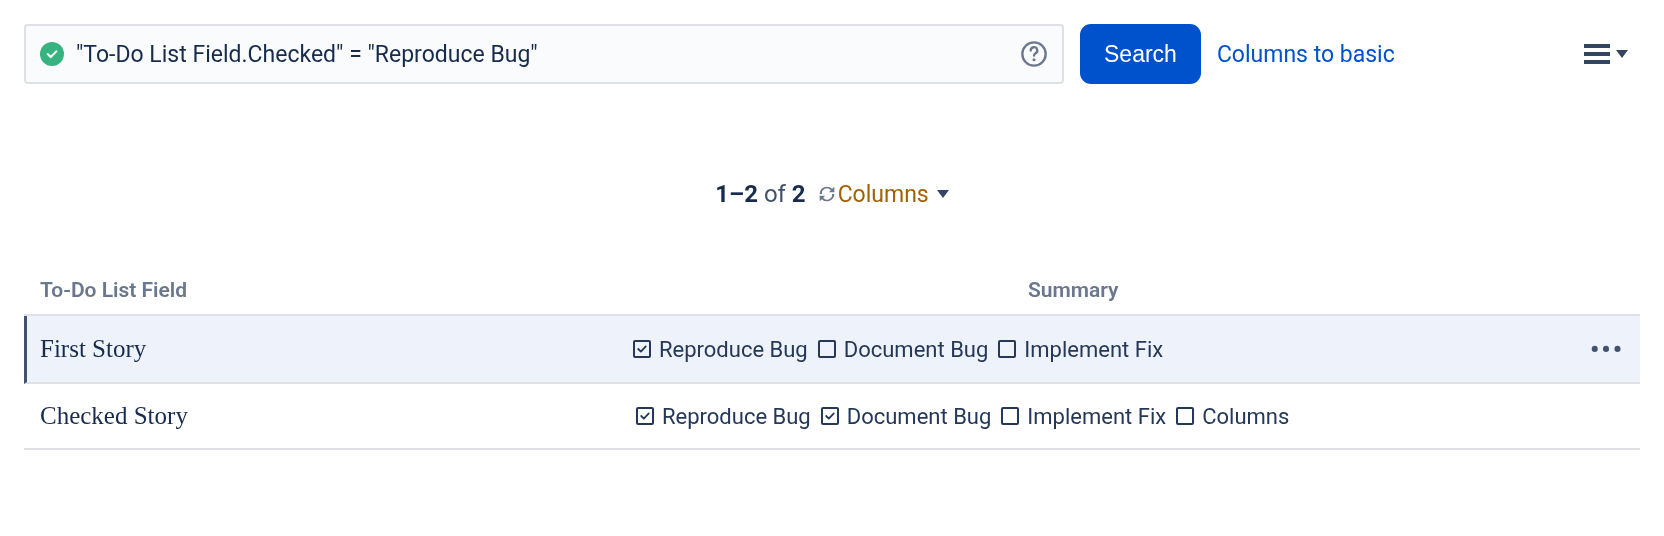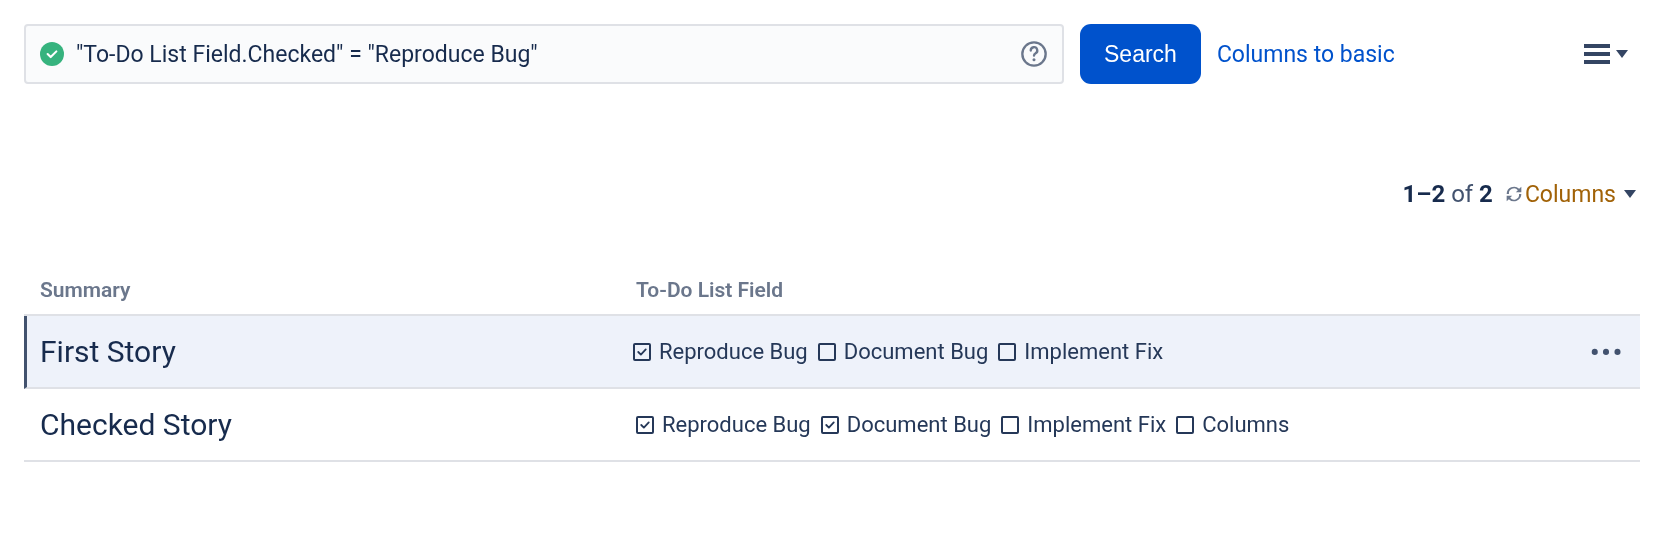--- a/index.html
+++ b/index.html
@@ -79,21 +79,21 @@
     padding-right: 12px;
   }
   .hamburger { display: inline-flex; flex-direction: column; gap: 4px; }
   .hamburger span { width: 26px; height: 4px; background: #344563; display: block; }
   .caret-down { width:0;height:0;border-left:6px solid transparent;border-right:6px solid transparent;border-top:8px solid #344563; }
 
   .meta-row {
     margin-top: 96px;
     display: flex;
     align-items: center;
-    justify-content: flex-end;
+    justify-content: center;
     padding: 0 4px;
   }
   .range {
     font-size: 24px;
     color: #172B4D;
     display: flex;
     align-items: center;
     gap: 10px;
   }
   .range .bold { font-weight: 700; }
@@ -130,21 +130,21 @@
     align-items: center;
     padding: 18px 16px;
     border-bottom: 2px solid #DFE1E6;
     position: relative;
   }
   .row.selected {
     background: #EEF2FA;
     border-left: 3px solid #42526E;
     padding-left: 13px;
   }
-  .cell-summary { width: 596px; color:#172B4D; font-size:30px; }
+  .cell-summary { width: 596px; color:#172B4D; font-size:25px;font-family:Liberation Serif, serif; }
   .row.selected .cell-summary { width: 593px; }
   .cell-todo { flex:1; color:#253858; font-size:22px; display:flex; flex-wrap:wrap; gap: 10px 10px; align-items:flex-end;}
   .todo-item { display:inline-flex; align-items:center; gap:8px; }
   .cb { width:18px;height:18px;border:2px solid #253858;display:inline-flex;align-items:center;justify-content:center;border-radius:2px;flex-shrink:0;}
   .cb svg { width:12px;height:12px; display:none;}
   .cb.checked svg { display:block; }
   .row-actions {
     margin-left:auto;
     color:#42526E;
     font-size:26px;
@@ -196,22 +196,22 @@
     </span>
   </div>
   <div class="columns-link">
     <span>Columns</span>
     <span class="caret-down"></span>
   </div>
 </div>
 
 <div class="table">
   <div class="thead">
+    <div class="th th-todo">To-Do List Field</div>
     <div class="th th-summary">Summary</div>
-    <div class="th th-todo">To-Do List Field</div>
   </div>
   <div id="rows">
       <div class="row selected">
         <div class="cell-summary">First Story</div>
         <div class="cell-todo">
           <span class="todo-item">
             <span class="cb checked">
               <svg viewBox="0 0 16 16">
                 <path d="M3 8 L6.5 11.5 L13 4.5" stroke="#253858" stroke-width="2.4" fill="none" stroke-linecap="round" stroke-linejoin="round"></path>
               </svg>

